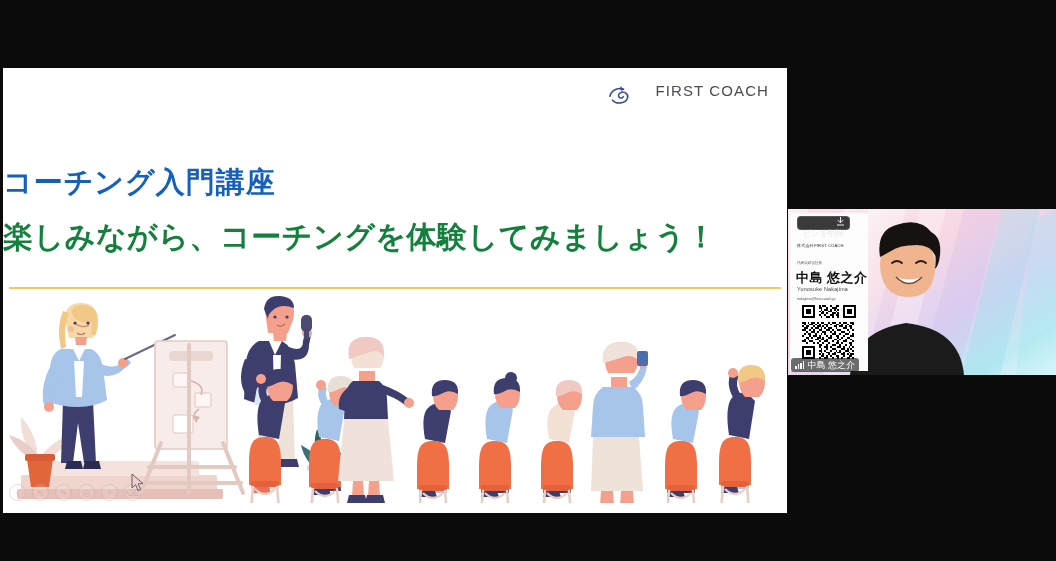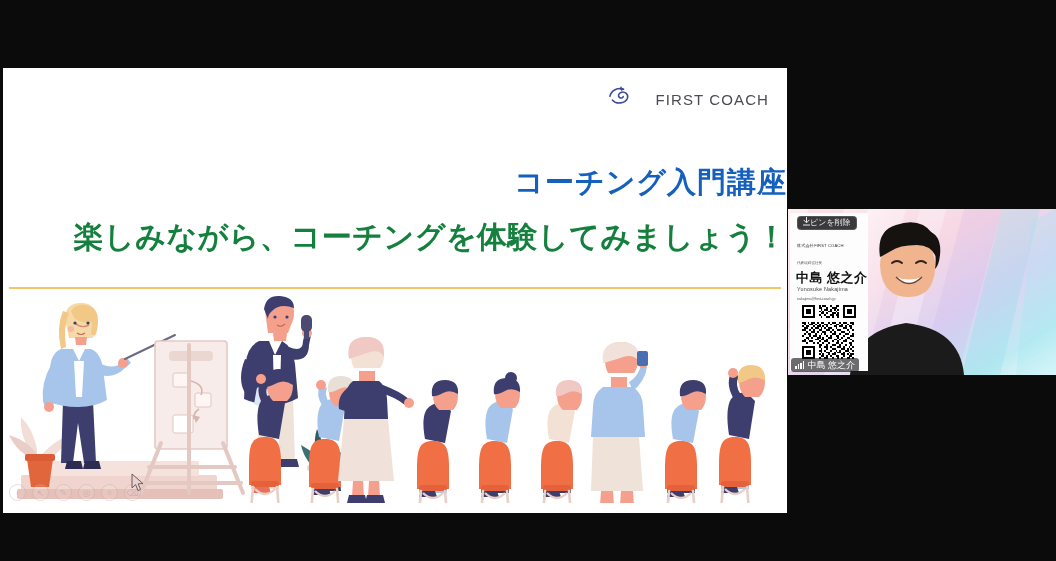--- a/index.html
+++ b/index.html
@@ -13,26 +13,26 @@
   
   #stage { position:absolute; inset:0; background:#0b0b0c; }
 
   
   #slide {
     position:absolute; left:3px; top:68px; width:784px; height:445px;
     background:#ffffff; overflow:hidden;
   }
 
   
-  #logo { position:absolute; right:18px; top:14px; display:flex; align-items:flex-end; gap:24px; }
+  #logo { position:absolute; right:18px; top:14px; display:flex; align-items:flex-start; gap:24px; }
   #logo .mark { width:26px; height:26px; }
   #logo .word { font-size:15px; letter-spacing:1.1px; color:#4b4b55; font-weight:400; }
 
   
-  #title-block { position:absolute; left:0; right:0; top:96px; text-align:right;margin-left:19px; }
+  #title-block { position:absolute; left:0; right:0; top:96px; text-align:left; }
   #main-title {
     font-size:29px; font-weight:700; color:#1560bd; letter-spacing:1px;
     line-height:1.25;
   }
   #sub-title {
     margin-top:18px; font-size:30px; font-weight:700; color:#15803d;
     letter-spacing:0.5px; line-height:1.25;
   }
 
   
@@ -76,23 +76,24 @@
   #card .c-role { position:absolute; left:7px; top:48px; font-size:3.6px; color:#555; }
   #card .c-name-ja { position:absolute; left:6px; top:56px; font-size:13px; font-weight:700; color:#111; letter-spacing:.5px; white-space:nowrap; }
   #card .c-name-en { position:absolute; left:7px; top:73px; font-size:5.4px; color:#444; letter-spacing:.2px; }
   #card .c-mail { position:absolute; left:7px; top:84px; font-size:3.6px; color:#555; }
   #card .c-qr { position:absolute; left:12px; top:92px; width:54px; height:54px; }
 
   
   #pin-btn {
     position:absolute; left:9px; top:7px; height:14px;
     background:rgba(26,26,28,.86); color:#e9e9ec;
-    border-radius:4px; display:flex; align-items:flex-start; gap:0;
+    border-radius:4px; display:flex; align-items:flex-end; gap:0;
     padding:0 5px; font-size:8px; white-space:nowrap;
     border:1px solid rgba(255,255,255,.14);
+    flex-direction:column;
   }
 
   
   #name-tag {
     position:absolute; left:3px; bottom:3px; height:14px;
     background:rgba(20,20,22,.62); color:#fff;
     display:flex; align-items:center; gap:3px; padding:0 4px;
     border-radius:3px; font-size:9px; white-space:nowrap;
   }
   #name-tag .bars { display:flex; align-items:flex-end; gap:1px; height:8px; }

